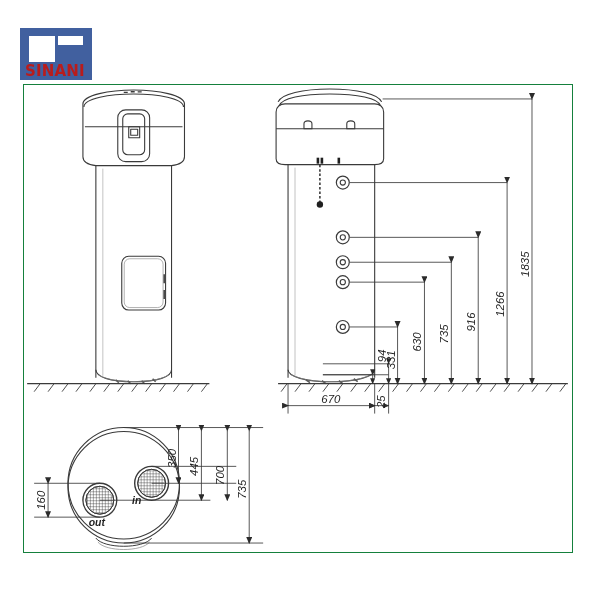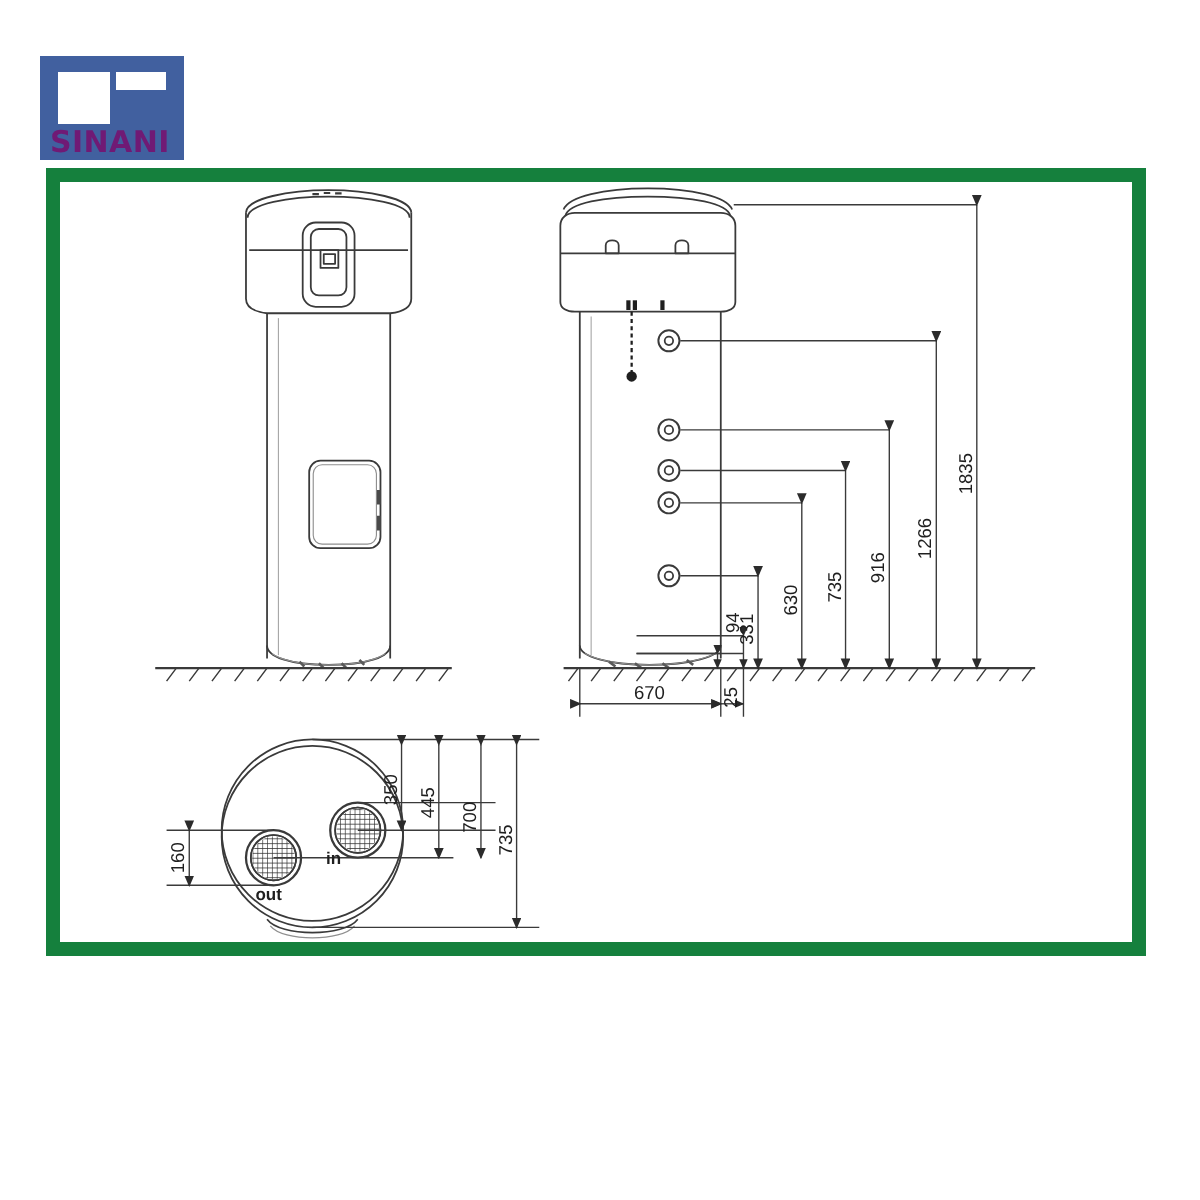--- a/index.html
+++ b/index.html
@@ -34,38 +34,39 @@
   .logo-square {
     position: absolute;
     left: 0; top: 0;
     width: 72px;
     height: 52px;
   }
   .logo-text {
     position: absolute;
     left: 5px;
     bottom: 1px;
-    color: #701a75;
+    color: #b91c1c;
     font-family: "DejaVu Sans", sans-serif;
     font-weight: bold;
     font-size: 15px;
     letter-spacing: 0.2px;
     line-height: 15px;
   }
 
   
   .frame {
     position: absolute;
     left: 23px;
     top: 84px;
     width: 550px;
-    height: 394px;
-    border: 7px solid #15803d;
+    height: 469px;
+    border: 1px solid #15803d;
     box-sizing: border-box;
     background: #ffffff;
+    font-style: italic;
   }
   .drawing {
     position: absolute;
     left: 0; top: 0;
     width: 100%;
     height: 100%;
   }
 </style>
 </head>
 <body>

